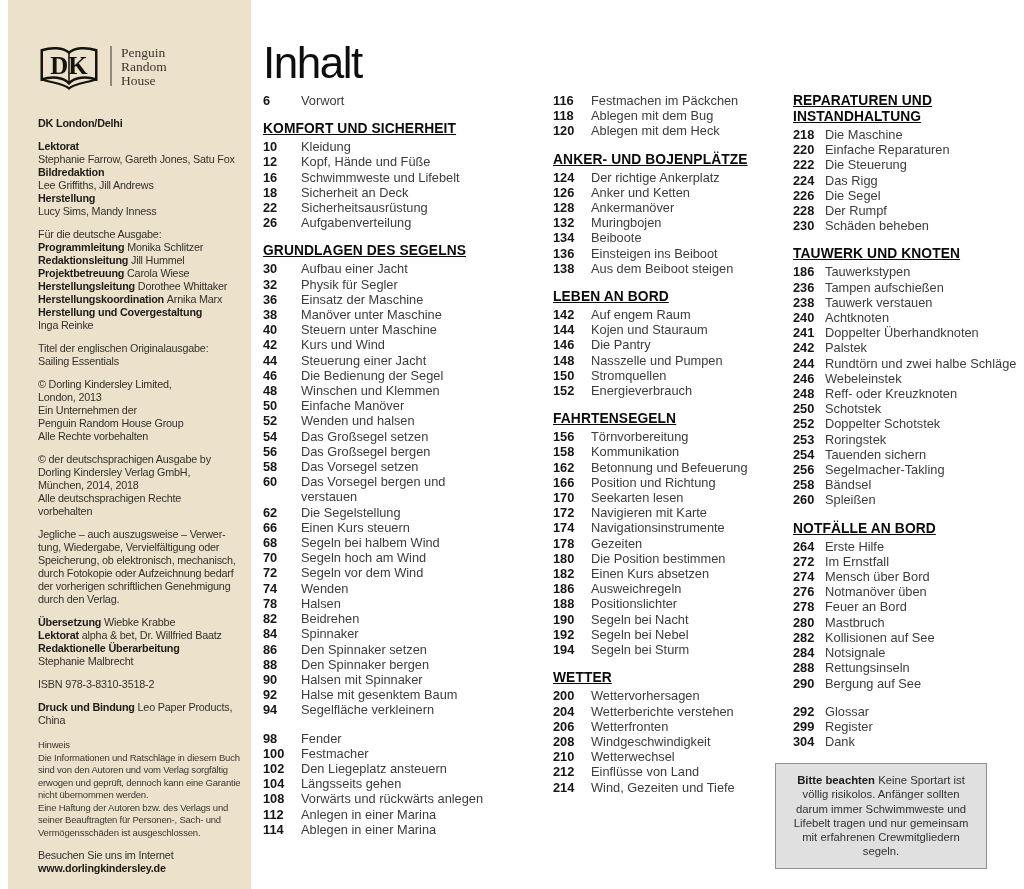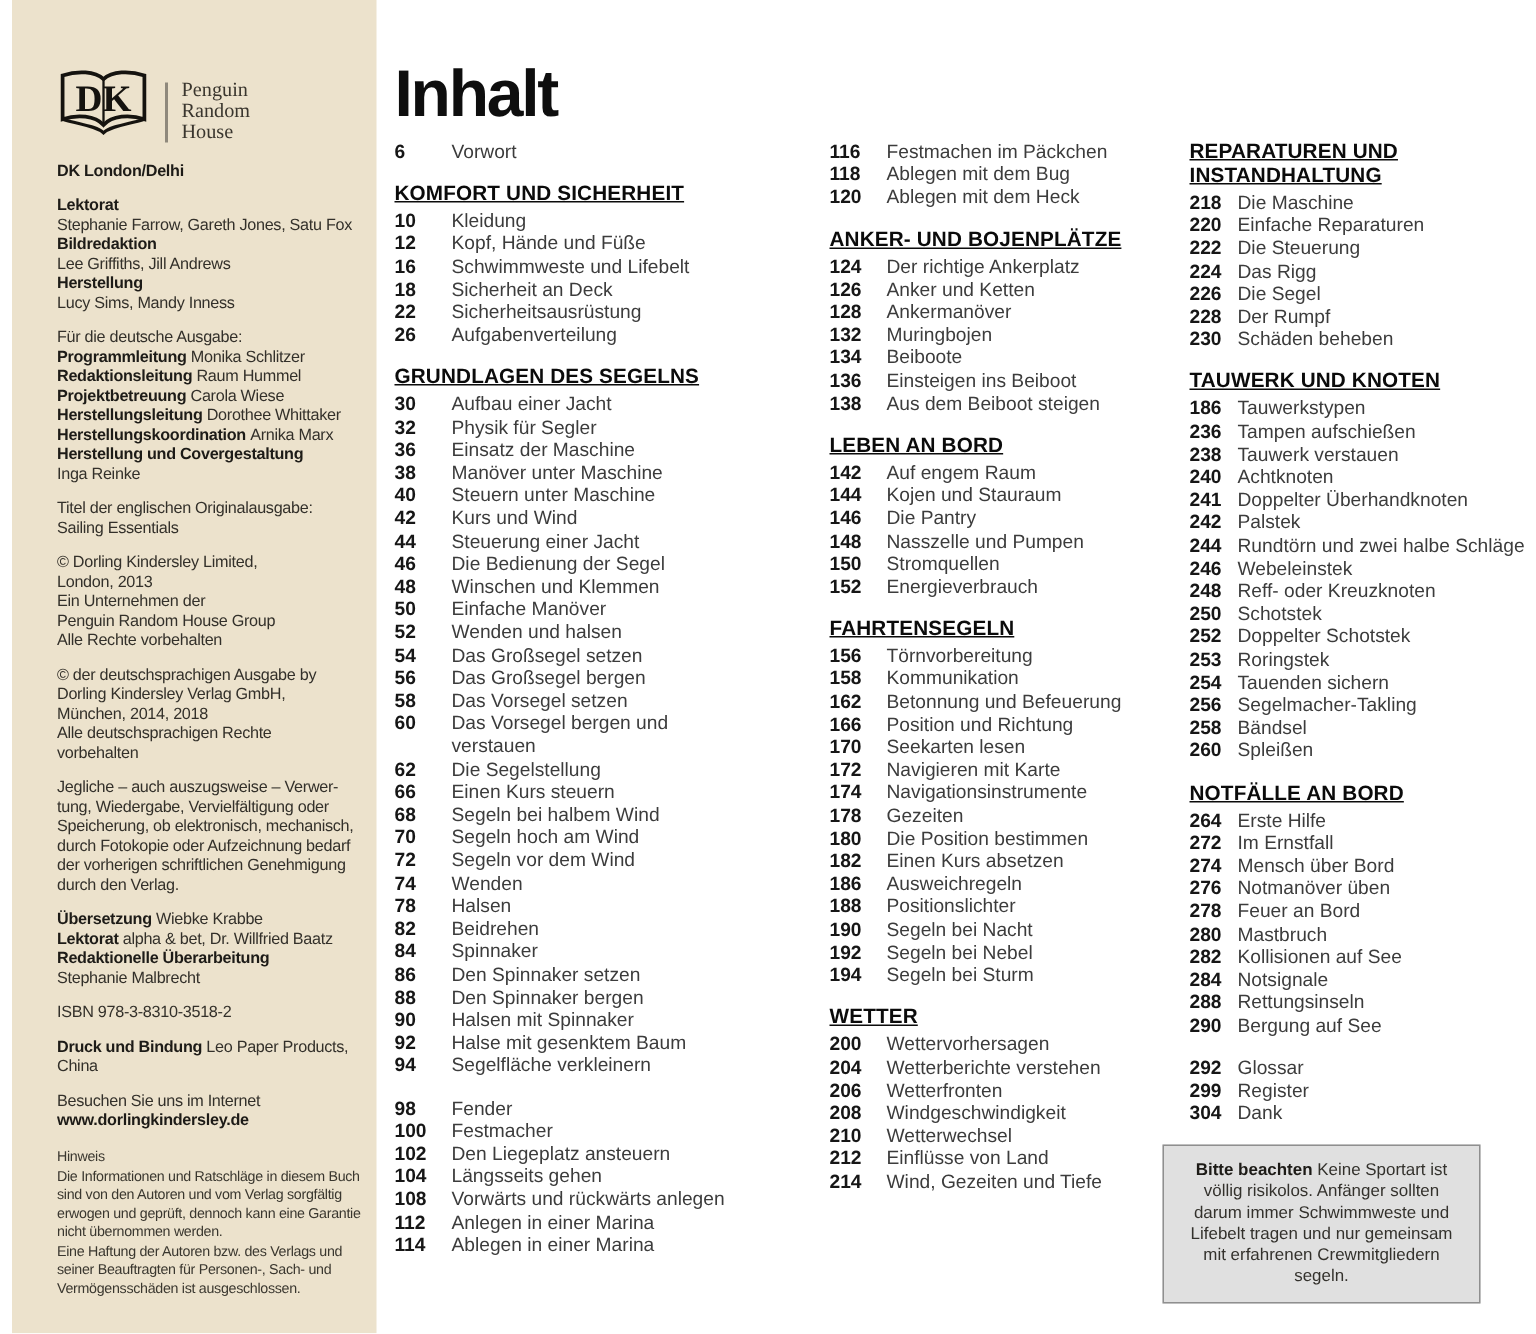--- a/index.html
+++ b/index.html
@@ -2,32 +2,32 @@
 <html><head>
 <meta charset="utf-8">
 <style>
   html,body{margin:0;padding:0;background:#ffffff;}
   body{width:1024px;height:889px;font-family:"Liberation Sans","DejaVu Sans",sans-serif;color:#222;}
   .page{position:relative;width:1024px;height:889px;background:#ffffff;overflow:hidden;}
 
   
   .sidebar{position:absolute;left:8px;top:0;width:243px;height:889px;background:#ece2cc;
            box-sizing:border-box;padding:46px 12px 0 30px;color:#2e2c28;}
-  .logo-row{display:flex;align-items:flex-end;margin-bottom:13px;}
+  .logo-row{display:flex;align-items:flex-start;margin-bottom:23px;}
   .dk-logo{flex:none;}
   .logo-divider{width:2px;height:40px;background:#8f897c;margin:0 9px 0 10px;}
   .prh{font-family:"Liberation Serif","DejaVu Serif",serif;font-size:13.5px;line-height:14px;color:#3a362e;}
   .sb-block{font-size:10.8px;line-height:13px;margin-bottom:10px;letter-spacing:-0.2px;color:#33302a;}
   .sb-line{white-space:nowrap;}
   .sb-block .bold{font-weight:bold;color:#1d1b17;}
   .sb-block.small{font-size:9.5px;line-height:12.5px;margin-top:12px;color:#3a372f;}
 
   
   .main{position:absolute;left:263px;top:0;right:0;}
-  .toc-title{font-size:44px;line-height:46px;font-weight:bold;letter-spacing:-1.5px;
+  .toc-title{font-size:44px;line-height:46px;font-weight:normal;letter-spacing:-1.5px;
              color:#0e0e0e;margin:40px 0 7px 0;}
   .toc-columns{display:flex;align-items:flex-start;}
   .toc-col{flex:none;}
   .toc-col.c1{width:230px;margin-right:60px;}
   .toc-col.c2{width:200px;margin-right:40px;}
   .toc-col.c3{width:240px;}
   .toc-group + .toc-group{margin-top:13px;}
   .toc-heading{font-size:13.8px;font-weight:bold;color:#0b0b0b;line-height:16px;margin-bottom:2px;letter-spacing:0.1px;text-decoration:underline;}
   .toc-row{display:flex;font-size:12.8px;line-height:15.2px;}
   .toc-num{flex:none;width:38px;font-weight:bold;color:#161616;}
@@ -70,21 +70,21 @@
           <div class="sb-line"><span class="bold">Lektorat</span></div>
           <div class="sb-line"><span>Stephanie Farrow, Gareth Jones, Satu Fox</span></div>
           <div class="sb-line"><span class="bold">Bildredaktion</span></div>
           <div class="sb-line"><span>Lee Griffiths, Jill Andrews</span></div>
           <div class="sb-line"><span class="bold">Herstellung</span></div>
           <div class="sb-line"><span>Lucy Sims, Mandy Inness</span></div>
         </div>
         <div class="sb-block">
           <div class="sb-line"><span>Für die deutsche Ausgabe:</span></div>
           <div class="sb-line"><span class="bold">Programmleitung </span><span>Monika Schlitzer</span></div>
-          <div class="sb-line"><span class="bold">Redaktionsleitung </span><span>Raum Hummel</span></div>
+          <div class="sb-line"><span class="bold">Redaktionsleitung </span><span>Jill Hummel</span></div>
           <div class="sb-line"><span class="bold">Projektbetreuung </span><span>Carola Wiese</span></div>
           <div class="sb-line"><span class="bold">Herstellungsleitung </span><span>Dorothee Whittaker</span></div>
           <div class="sb-line"><span class="bold">Herstellungskoordination </span><span>Arnika Marx</span></div>
           <div class="sb-line"><span class="bold">Herstellung und Covergestaltung</span></div>
           <div class="sb-line"><span>Inga Reinke</span></div>
         </div>
         <div class="sb-block">
           <div class="sb-line"><span>Titel der englischen Originalausgabe:</span></div>
           <div class="sb-line"><span>Sailing Essentials</span></div>
         </div>
@@ -115,35 +115,35 @@
           <div class="sb-line"><span class="bold">Lektorat </span><span>alpha &amp; bet, Dr. Willfried Baatz</span></div>
           <div class="sb-line"><span class="bold">Redaktionelle Überarbeitung</span></div>
           <div class="sb-line"><span>Stephanie Malbrecht</span></div>
         </div>
         <div class="sb-block">
           <div class="sb-line"><span>ISBN 978-3-8310-3518-2</span></div>
         </div>
         <div class="sb-block">
           <div class="sb-line"><span class="bold">Druck und Bindung </span><span>Leo Paper Products,</span></div>
           <div class="sb-line"><span>China</span></div>
-        </div>
-        <div class="sb-block">
-          <div class="sb-line"><span>Besuchen Sie uns im Internet</span></div>
-          <div class="sb-line"><span class="bold">www.dorlingkindersley.de</span></div>
         </div>
         <div class="sb-block small">
           <div class="sb-line"><span>Hinweis</span></div>
           <div class="sb-line"><span>Die Informationen und Ratschläge in diesem Buch</span></div>
           <div class="sb-line"><span>sind von den Autoren und vom Verlag sorgfältig</span></div>
           <div class="sb-line"><span>erwogen und geprüft, dennoch kann eine Garantie</span></div>
           <div class="sb-line"><span>nicht übernommen werden.</span></div>
           <div class="sb-line"><span>Eine Haftung der Autoren bzw. des Verlags und</span></div>
           <div class="sb-line"><span>seiner Beauftragten für Personen-, Sach- und</span></div>
           <div class="sb-line"><span>Vermögensschäden ist ausgeschlossen.</span></div>
         </div>
+        <div class="sb-block">
+          <div class="sb-line"><span>Besuchen Sie uns im Internet</span></div>
+          <div class="sb-line"><span class="bold">www.dorlingkindersley.de</span></div>
+        </div>
       </div>
   </aside>
 
   <main class="main">
     <h1 class="toc-title">Inhalt</h1>
     <div class="toc-columns" id="toc-columns">
         <div class="toc-col c1">
           <div class="toc-group">
             <div class="toc-row">
               <span class="toc-num">6</span>

